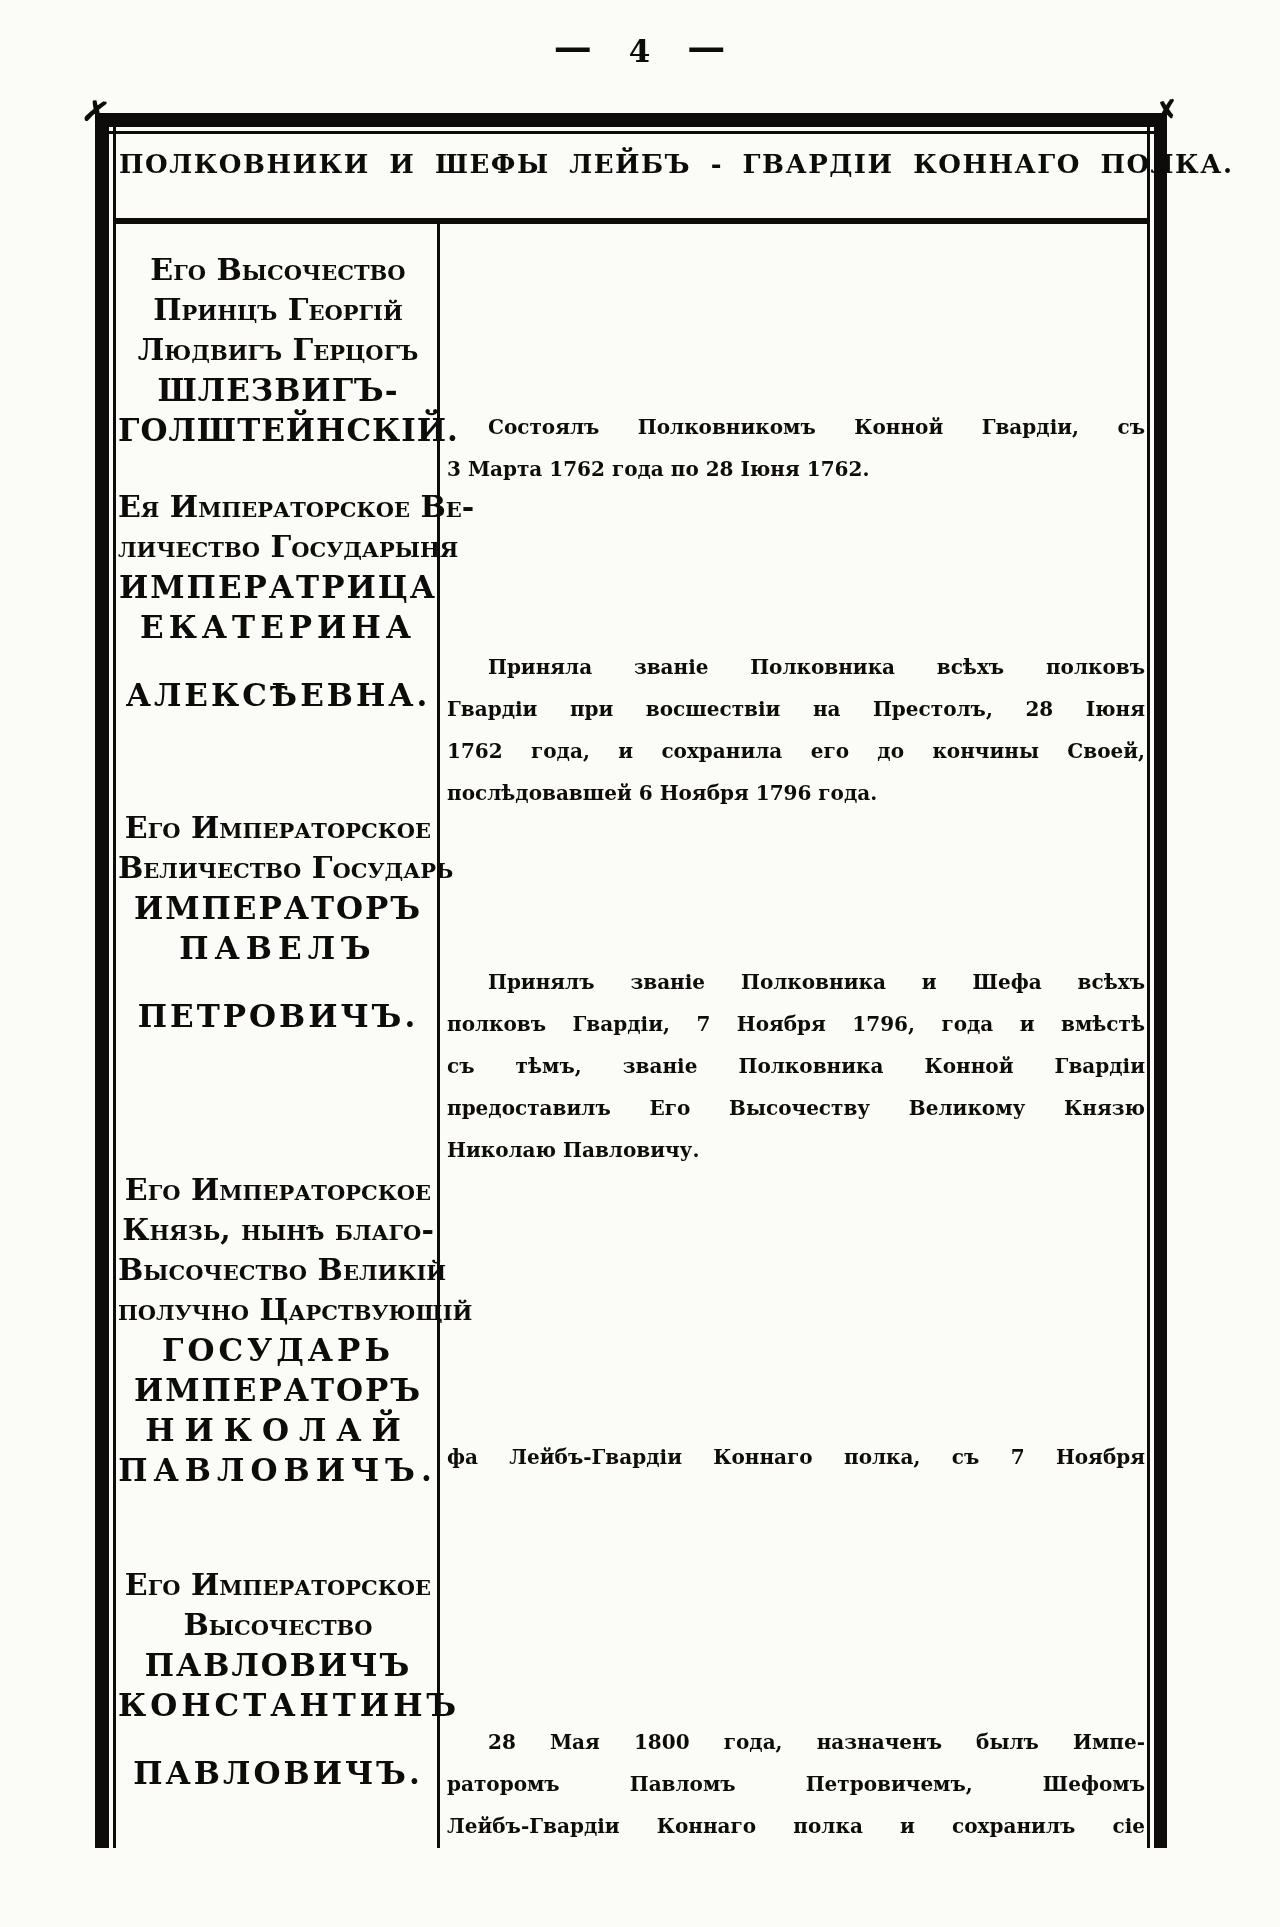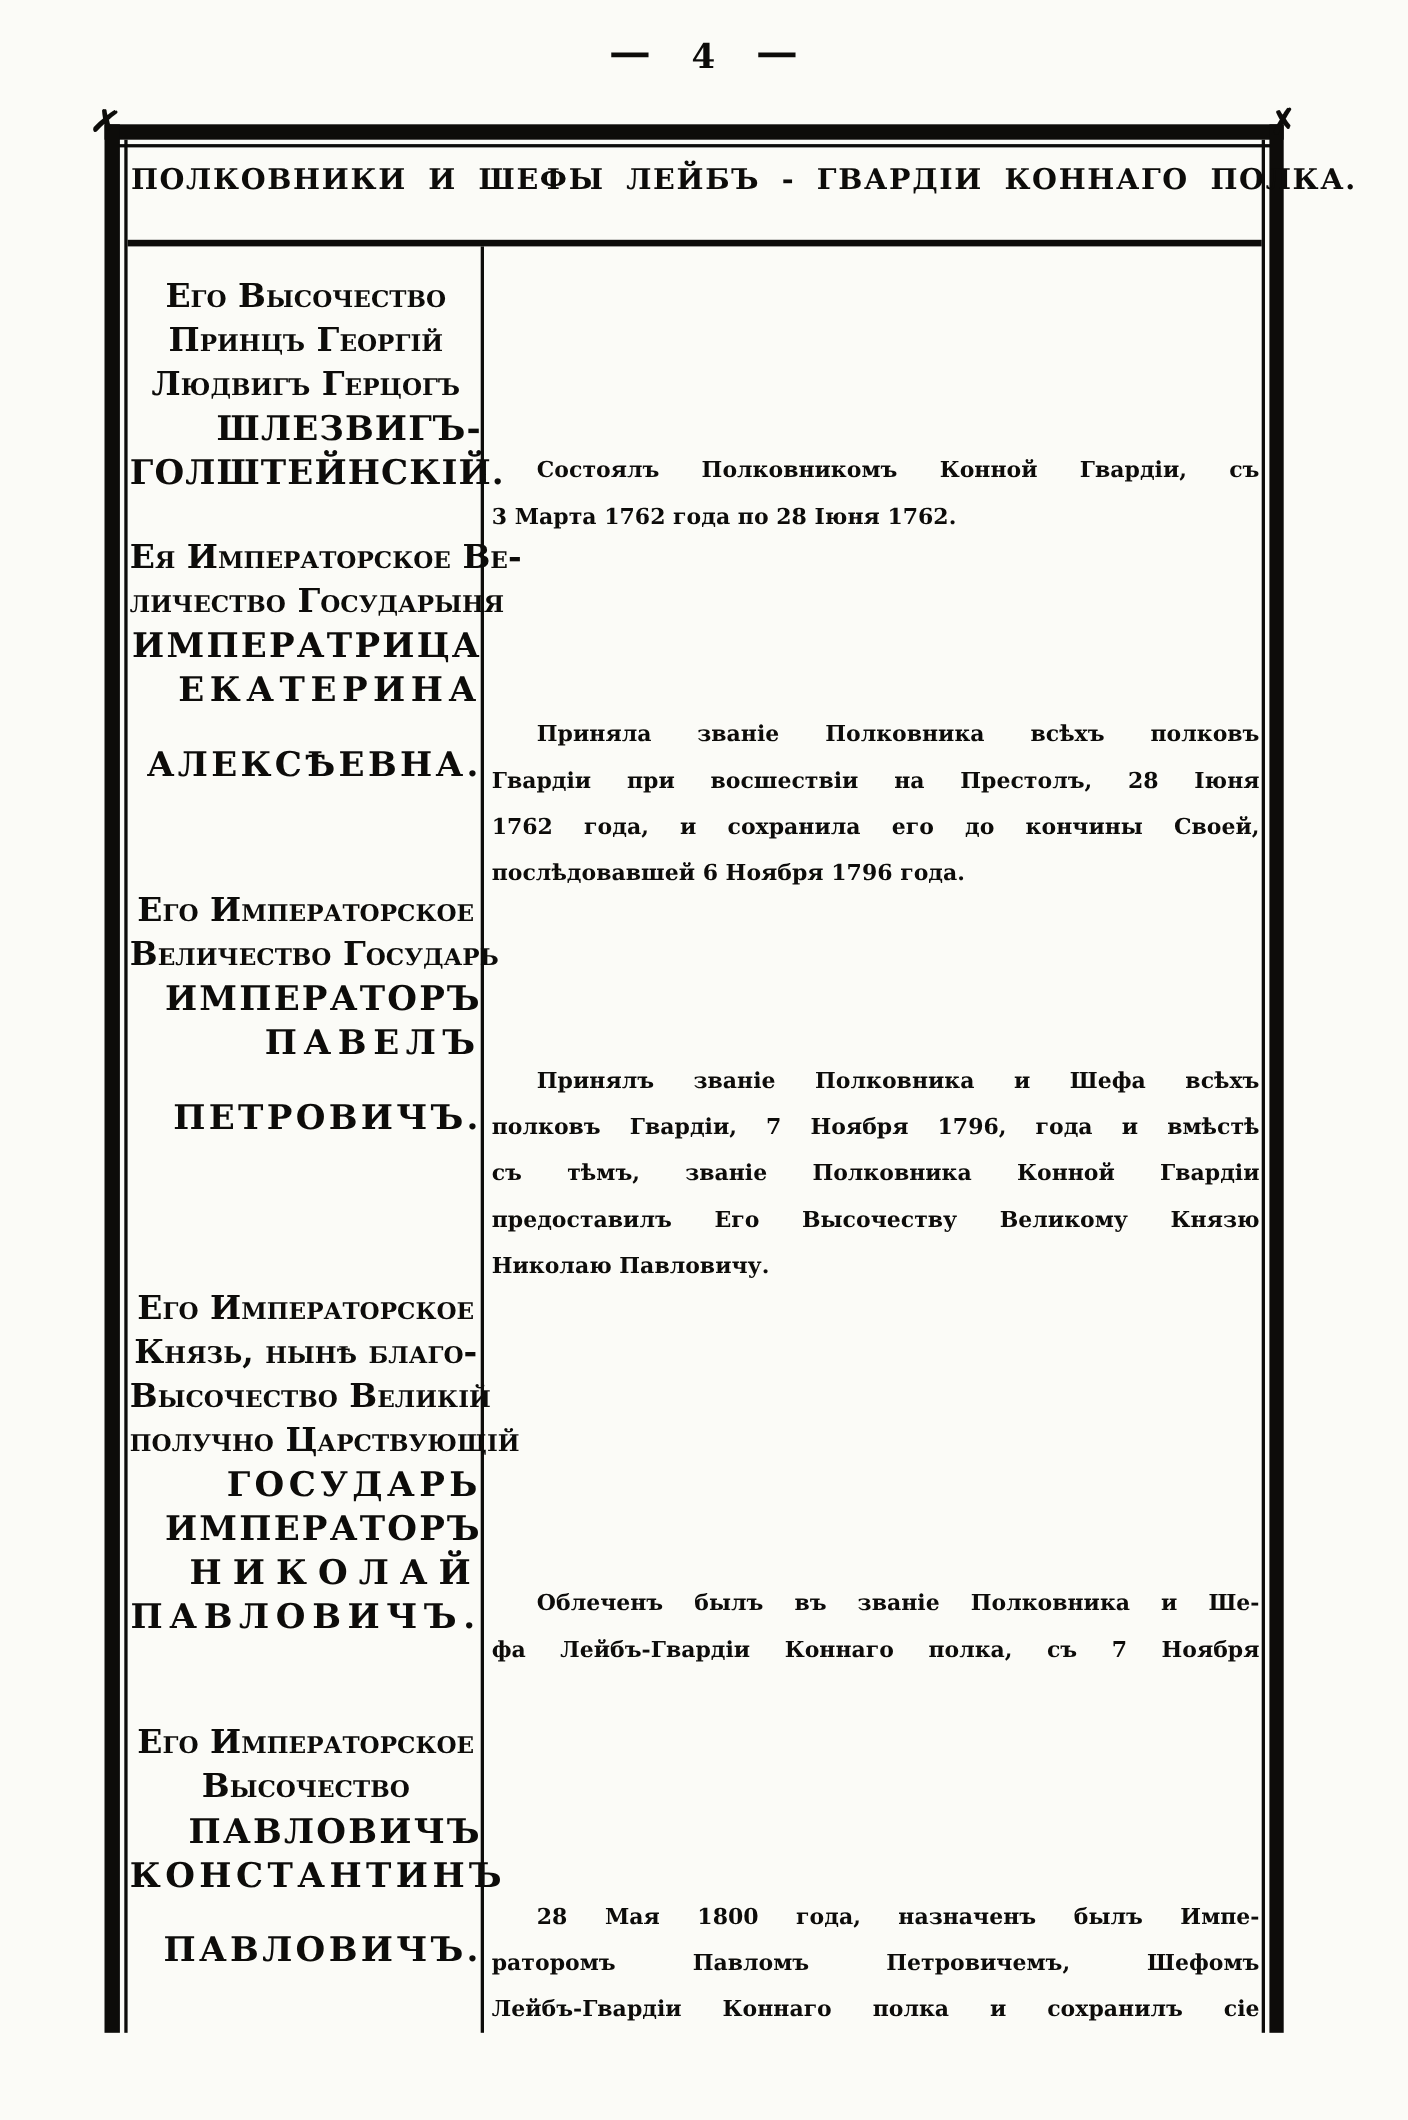--- a/index.html
+++ b/index.html
@@ -34,21 +34,21 @@
     position:absolute;top:36px;left:24px;right:22px;
     text-align:center;font-weight:bold;font-size:26px;
     letter-spacing:1.5px;word-spacing:9px;white-space:nowrap;
   }
   .title-rule{position:absolute;top:105px;left:21px;right:20px;height:6px;background:#0d0c0a;}
   .divider{position:absolute;left:342px;top:111px;bottom:0;width:3px;background:#0d0c0a;}
   
   .name-block{position:absolute;left:23px;width:320px;text-align:center;}
   .nline{line-height:40px;white-space:nowrap;font-weight:bold;}
   .nline.sc{font-variant:small-caps;font-size:30px;}
-  .nline.caps{font-size:31px;text-align:right;}
+  .nline.caps{font-size:31px;}
   .ls1{letter-spacing:1px;}.ls2{letter-spacing:2px;}.ls3{letter-spacing:3px;margin-top:28px;}
   .ls4{letter-spacing:4px;}.ls5{letter-spacing:5px;}.ls6{letter-spacing:6px;}
   .ls10{letter-spacing:10px;}
   .para-block{position:absolute;left:352px;width:698px;font-weight:bold;font-size:20px;}
   .pline{
     line-height:42px;text-align:justify;text-align-last:justify;white-space:nowrap;
   }
   .pline.first{text-indent:41px;}
   .pline.lastfree{text-align:left;text-align-last:left;}
 </style>
@@ -119,21 +119,20 @@
           <div class="nline sc">Его Императорское</div>
           <div class="nline sc">Князь, нынѣ благо-</div>
           <div class="nline sc">Высочество Великій</div>
           <div class="nline sc">получно Царствующій</div>
           <div class="nline caps ls4">ГОСУДАРЬ</div>
           <div class="nline caps ls2">ИМПЕРАТОРЪ</div>
           <div class="nline caps ls10">НИКОЛАЙ</div>
           <div class="nline caps ls6">ПАВЛОВИЧЪ.</div>
         </div>
         <div class="para-block" style="top: 1323px;">
-          <div class="pline first">Облеченъ былъ въ званіе Полковника и Ше-</div>
           <div class="pline">фа Лейбъ-Гвардіи Коннаго полка, съ 7 Ноября</div>
         </div>
         <div class="name-block" style="top: 1452px;">
           <div class="nline sc">Его Императорское</div>
           <div class="nline sc">Высочество</div>
           <div class="nline caps ls2">ПАВЛОВИЧЪ</div>
           <div class="nline caps ls4">КОНСТАНТИНЪ</div>
           <div class="nline caps ls3">ПАВЛОВИЧЪ.</div>
         </div>
         <div class="para-block" style="top: 1608px;">

